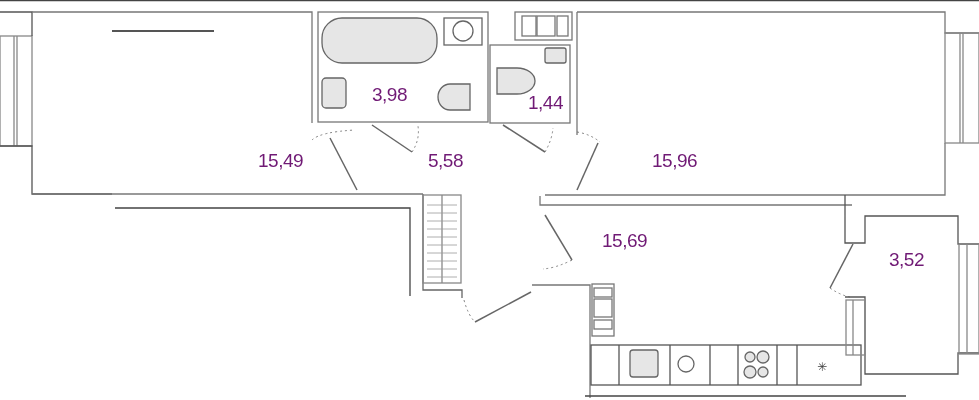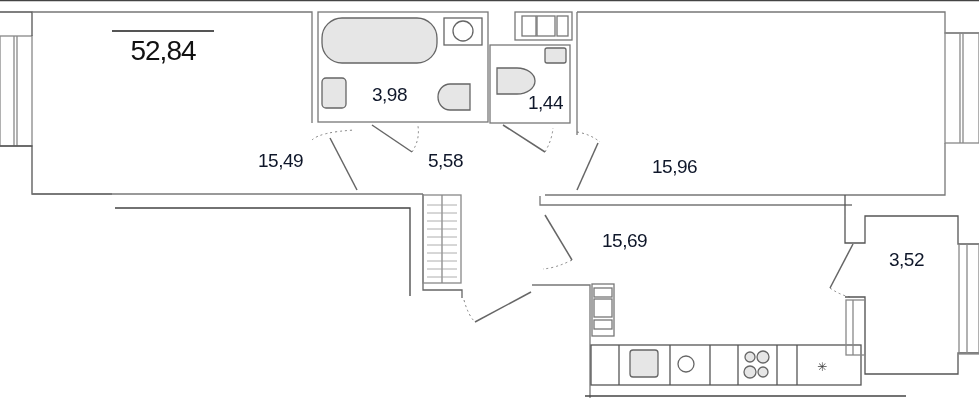--- a/index.html
+++ b/index.html
@@ -1,18 +1,18 @@
 <!DOCTYPE html>
 <html><head>
 <meta charset="utf-8">
 <style>
   html, body { margin: 0; padding: 0; background: #ffffff; }
   body { width: 979px; height: 400px; position: relative; overflow: hidden; font-family: "Liberation Sans", sans-serif; }
   svg { position: absolute; left: 0; top: 0; }
-  .label { position: absolute; color: #0f172a; font-family: "Liberation Sans", sans-serif; font-weight: 300; letter-spacing: -0.5px; }
+  .label { position: absolute; color: #701a75; font-family: "Liberation Sans", sans-serif; font-weight: 300; letter-spacing: -0.5px; }
   .room-label { font-size: 19px; }
   .summary { position: absolute; left: 112px; top: 30px; width: 102px; text-align: center; color: #111; }
   .summary .line { font-size: 28px; line-height: 38px; letter-spacing: -1px; }
   .summary .sep { height: 1px; background: #555; margin: 0 0; }
 </style>
 </head>
 <body>
 
 <svg width="979" height="400" viewBox="0 0 979 400" xmlns="http://www.w3.org/2000/svg">
   <g fill="none" stroke="#555" stroke-width="1.3">
@@ -115,22 +115,21 @@
     <path d="M577 132 Q 590 134 600 142"></path>
     <path d="M572 260 Q 556 268 543 269"></path>
     <path d="M464 300 Q 468 315 475 322"></path>
     <path d="M830 288 Q 840 295 850 297"></path>
   </g>
 </svg>
 
 <div class="summary">
   <div class="sep"></div>
   <div class="sep"></div>
-  <div class="line">52,84</div>
 </div>
 
 <div class="label room-label" style="left:258px; top:150px;">15,49</div>
 <div class="label room-label" style="left:372px; top:84px;">3,98</div>
 <div class="label room-label" style="left:428px; top:150px;">5,58</div>
 <div class="label room-label" style="left:528px; top:92px;">1,44</div>
-<div class="label room-label" style="left:652px; top:156px;">15,96</div>
+<div class="label room-label" style="left:652px; top:150px;">15,96</div>
 <div class="label room-label" style="left:602px; top:230px;">15,69</div>
 <div class="label room-label" style="left:889px; top:238px;margin-top:11px;">3,52</div>
 
 </body></html>

